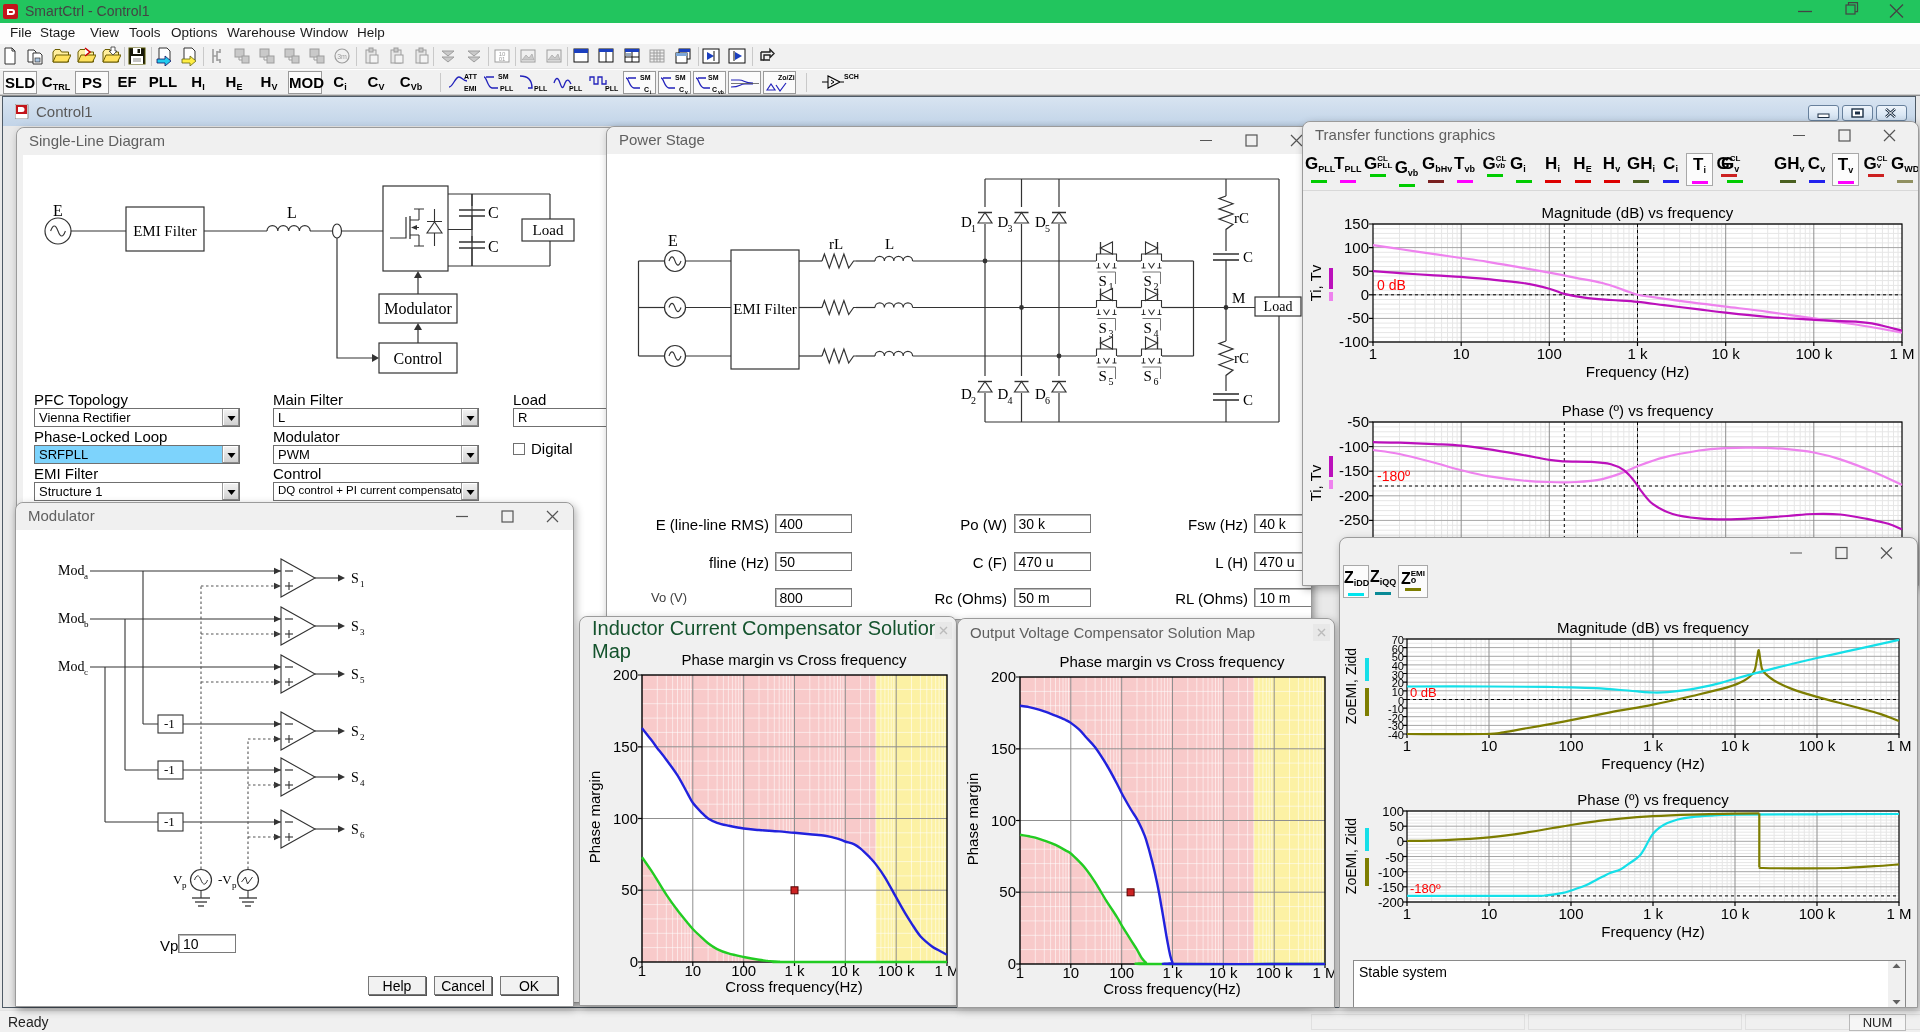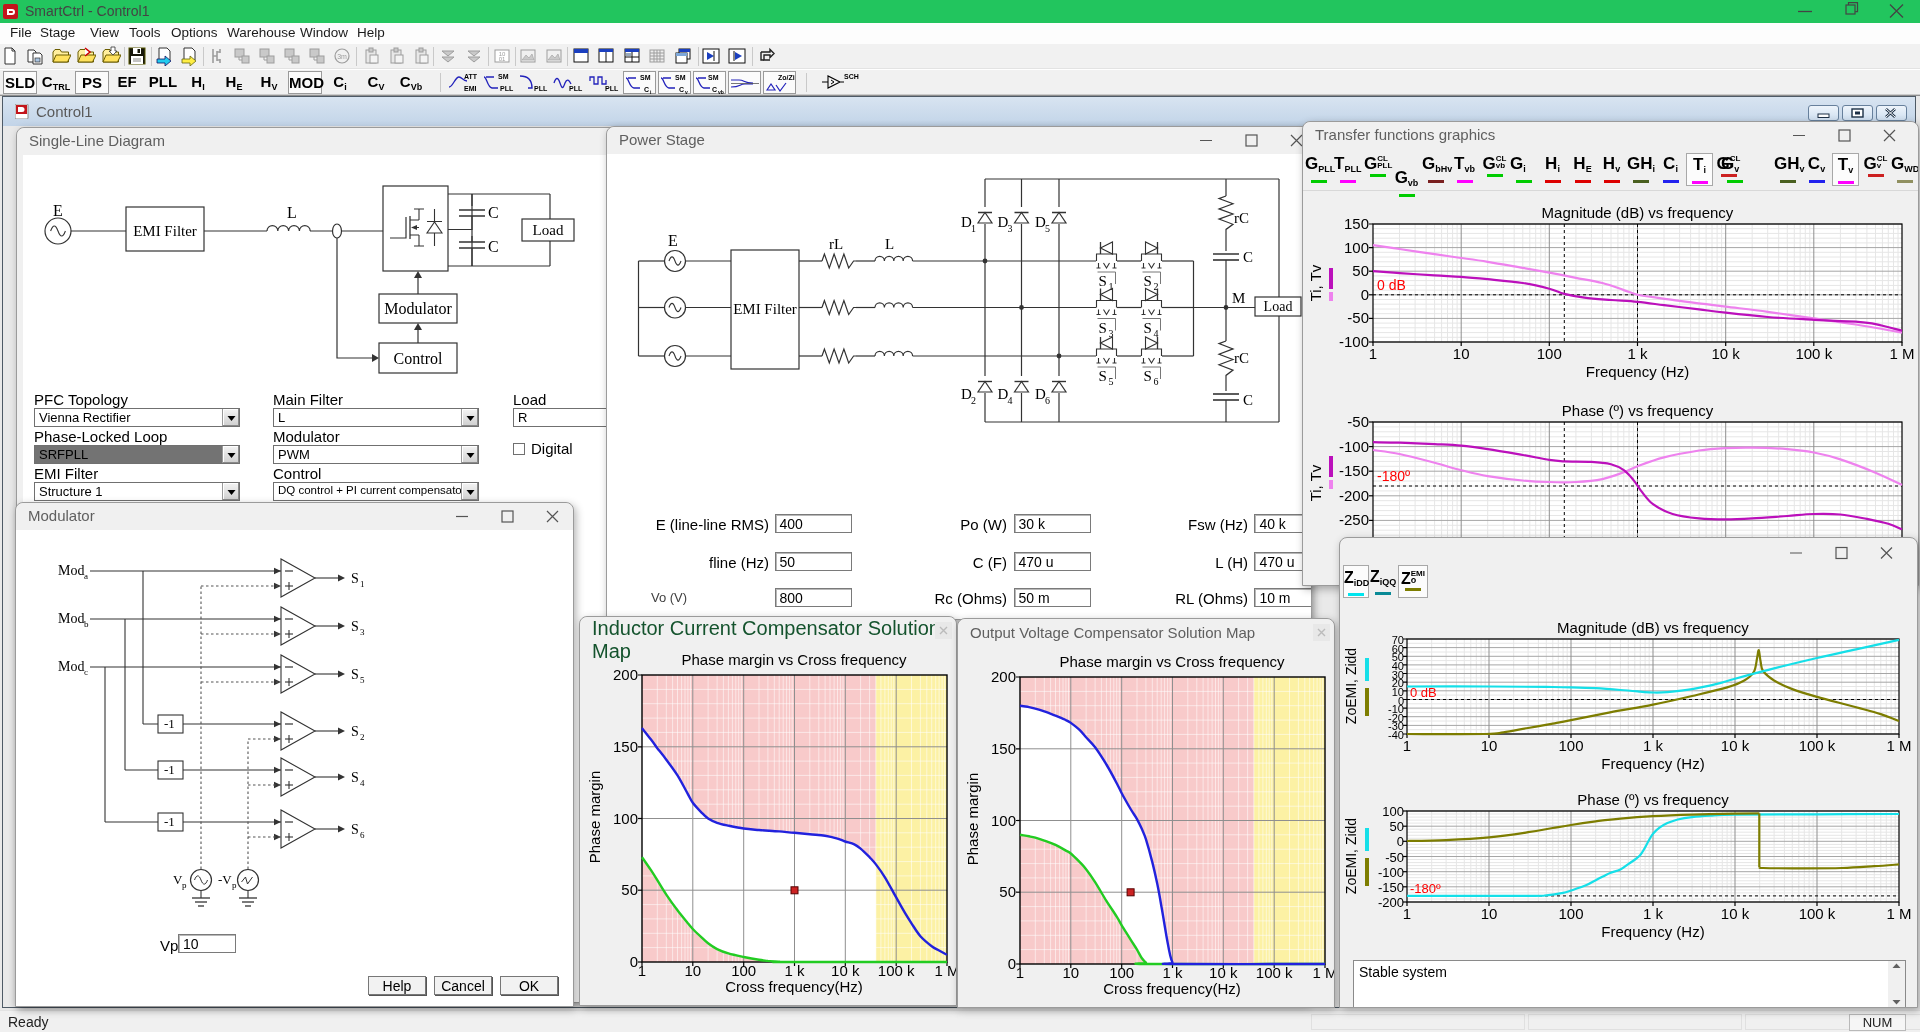--- a/index.html
+++ b/index.html
@@ -333,21 +333,21 @@
         <path d="M356 230 l-7 -4 v8 z" fill="#333"></path>
       </svg>
       <div style="position:absolute;left:11px;top:263px;font-size:15px;color:#000;white-space:nowrap">PFC Topology</div>
       <div style="position:absolute;left:11px;top:280px;width:206px;height:19px;background:#fff;border:1px solid #707070">
         <span style="position:absolute;left:4px;top:1px;font-size:13px;color:#000">Vienna Rectifier</span>
         <div style="position:absolute;right:0;top:0;width:17px;height:17px;background:linear-gradient(#f4f4f4,#cfcfcf);border-left:1px solid #9a9a9a;box-shadow:inset -1px -1px 0 #8a8a8a, inset 1px 1px 0 #fff"><svg width="17" height="17">
             <path d="M4.5 7 h8 l-4 5 z" fill="#000"></path>
           </svg></div>
       </div>
       <div style="position:absolute;left:11px;top:300px;font-size:15px;color:#000;white-space:nowrap">Phase-Locked Loop</div>
-      <div style="position:absolute;left:11px;top:317px;width:206px;height:19px;background:#737373;border:1px solid #707070">
+      <div style="position:absolute;left:11px;top:317px;width:206px;height:19px;background:#7dd3fc;border:1px solid #707070">
         <span style="position:absolute;left:4px;top:1px;font-size:13px;color:#000">SRFPLL</span>
         <div style="position:absolute;right:0;top:0;width:17px;height:17px;background:linear-gradient(#f4f4f4,#cfcfcf);border-left:1px solid #9a9a9a;box-shadow:inset -1px -1px 0 #8a8a8a, inset 1px 1px 0 #fff"><svg width="17" height="17">
             <path d="M4.5 7 h8 l-4 5 z" fill="#000"></path>
           </svg></div>
       </div>
       <div style="position:absolute;left:11px;top:337px;font-size:15px;color:#000;white-space:nowrap">EMI Filter</div>
       <div style="position:absolute;left:11px;top:354px;width:206px;height:19px;background:#fff;border:1px solid #707070">
         <span style="position:absolute;left:4px;top:1px;font-size:13px;color:#000">Structure 1</span>
         <div style="position:absolute;right:0;top:0;width:17px;height:17px;background:linear-gradient(#f4f4f4,#cfcfcf);border-left:1px solid #9a9a9a;box-shadow:inset -1px -1px 0 #8a8a8a, inset 1px 1px 0 #fff"><svg width="17" height="17">
             <path d="M4.5 7 h8 l-4 5 z" fill="#000"></path>
@@ -601,21 +601,21 @@
     </div>
     <div style="position:absolute;left:31px;top:31px;width:27px;height:33px;font-weight:bold;color:#000;text-align:center;white-space:nowrap;overflow:visible">
       <div style="margin-top:2px;line-height:17px;font-size:17px">T<span style="font-size:9px;vertical-align:-3px">PLL</span></div>
       <div style="margin:2px auto 0;width:16px;height:3px;background:#ff00ff"></div>
     </div>
     <div style="position:absolute;left:61px;top:31px;width:27px;height:33px;font-weight:bold;color:#000;text-align:center;white-space:nowrap;overflow:visible">
       <div style="margin-top:2px;line-height:17px;font-size:17px">G<span style="display:inline-block;vertical-align:1px;line-height:7px;text-align:left"><span style="display:block;font-size:8px;font-family:'Liberation Sans'">CL</span><span style="display:block;font-size:8px">PLL</span></span></div>
       <div style="margin:2px auto 0;width:16px;height:3px;background:#00cc00"></div>
     </div>
     <div style="position:absolute;left:90px;top:31px;width:27px;height:33px;font-weight:bold;color:#000;text-align:center;white-space:nowrap;overflow:visible">
-      <div style="margin-top:16px;line-height:17px;font-size:17px">G<span style="font-size:9px;vertical-align:-3px">vb</span></div>
+      <div style="margin-top:6px;line-height:17px;font-size:17px">G<span style="font-size:9px;vertical-align:-3px">vb</span></div>
       <div style="margin:2px auto 0;width:16px;height:3px;background:#00cc00"></div>
     </div>
     <div style="position:absolute;left:119px;top:31px;width:27px;height:33px;font-weight:bold;color:#000;text-align:center;white-space:nowrap;overflow:visible">
       <div style="margin-top:2px;line-height:17px;font-size:17px">G<span style="font-size:9px;vertical-align:-3px">bHv</span></div>
       <div style="margin:2px auto 0;width:16px;height:3px;background:#7a2020"></div>
     </div>
     <div style="position:absolute;left:148px;top:31px;width:27px;height:33px;font-weight:bold;color:#000;text-align:center;white-space:nowrap;overflow:visible">
       <div style="margin-top:2px;line-height:17px;font-size:17px">T<span style="font-size:9px;vertical-align:-3px">vb</span></div>
       <div style="margin:2px auto 0;width:16px;height:3px;background:#ff00ff"></div>
     </div>

